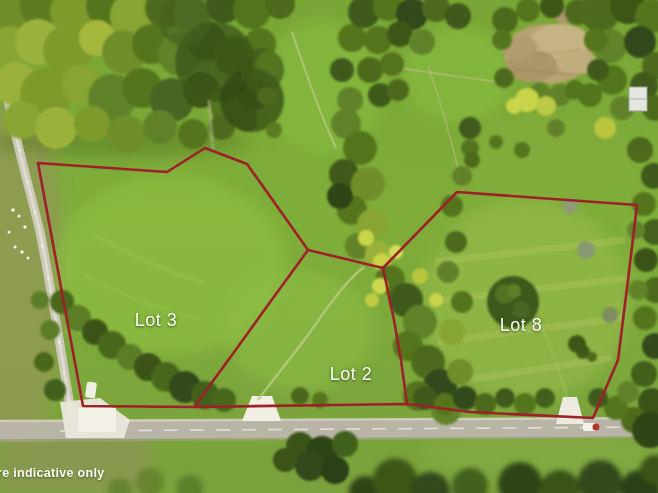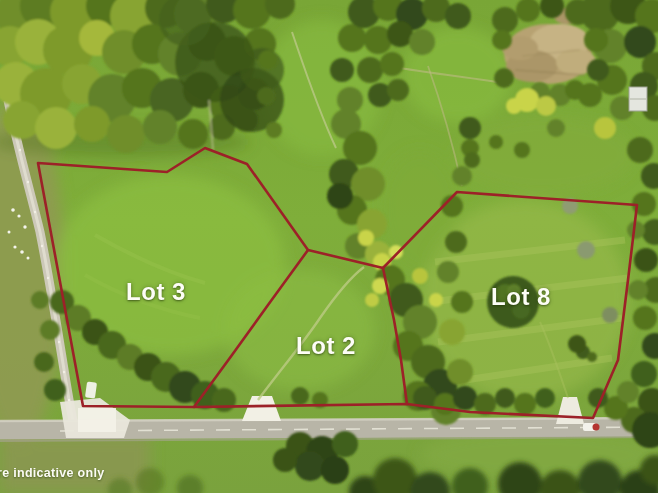--- a/index.html
+++ b/index.html
@@ -5,23 +5,23 @@
   html,body{margin:0;padding:0;background:#222;}
   .stage{
     position:relative;width:658px;height:493px;overflow:hidden;
     background:#7dab38;font-family:"Liberation Sans",sans-serif;
   }
   .stage svg{position:absolute;left:0;top:0;display:block;}
   .bline{fill:none;stroke:var(--boundary,#9c2128);stroke-width:2.6;
          stroke-linejoin:round;stroke-linecap:round;}
   .lot-label{
     position:absolute;transform:translate(-50%,-50%);
-    color:#fdfdf6;font-size:24px;font-weight:bold;letter-spacing:.5px;
+    color:#fdfdf6;font-size:18px;font-weight:normal;letter-spacing:.5px;
     text-shadow:0 1px 2px rgba(35,55,10,.6), 0 0 4px rgba(35,55,10,.35);
-    white-space:nowrap;pointer-events:none;
+    white-space:nowrap;pointer-events:none;margin-top:28px;
   }
   .disclaimer{
     position:absolute;color:#fbfbf4;font-size:12.5px;font-weight:bold;
     letter-spacing:.3px;white-space:nowrap;
     text-shadow:0 1px 2px rgba(35,55,10,.6);
   }
 </style>
 </head>
 <body>
 
@@ -344,16 +344,16 @@
   </g>
 
   <g>
     <polygon class="bline" points="38,163 167,172 205,148 247,164 308,250 383,268 457,192 637,205 628,280 618,360 593,418 470,412 407,404 194,407 83,406"></polygon>
     <polyline class="bline" points="308,250 268,305 232,355 194,407"></polyline>
     <polyline class="bline" points="383,268 394,320 401,360 407,404"></polyline>
   </g>
 </svg>
 
   <div class="lot-label" style="left: 156px; top: 292px;">Lot 3</div>
-  <div class="lot-label" style="left: 304px; top: 346px; padding-left: 44px;">Lot 2</div>
+  <div class="lot-label" style="left: 329px; top: 346px; padding-left: 44px;">Lot 2</div>
   <div class="lot-label" style="left: 521px; top: 297px;">Lot 8</div>
   <div class="disclaimer" style="left: -3px; top: 466px;">re indicative only</div>
 </div>
 
 </body></html>

